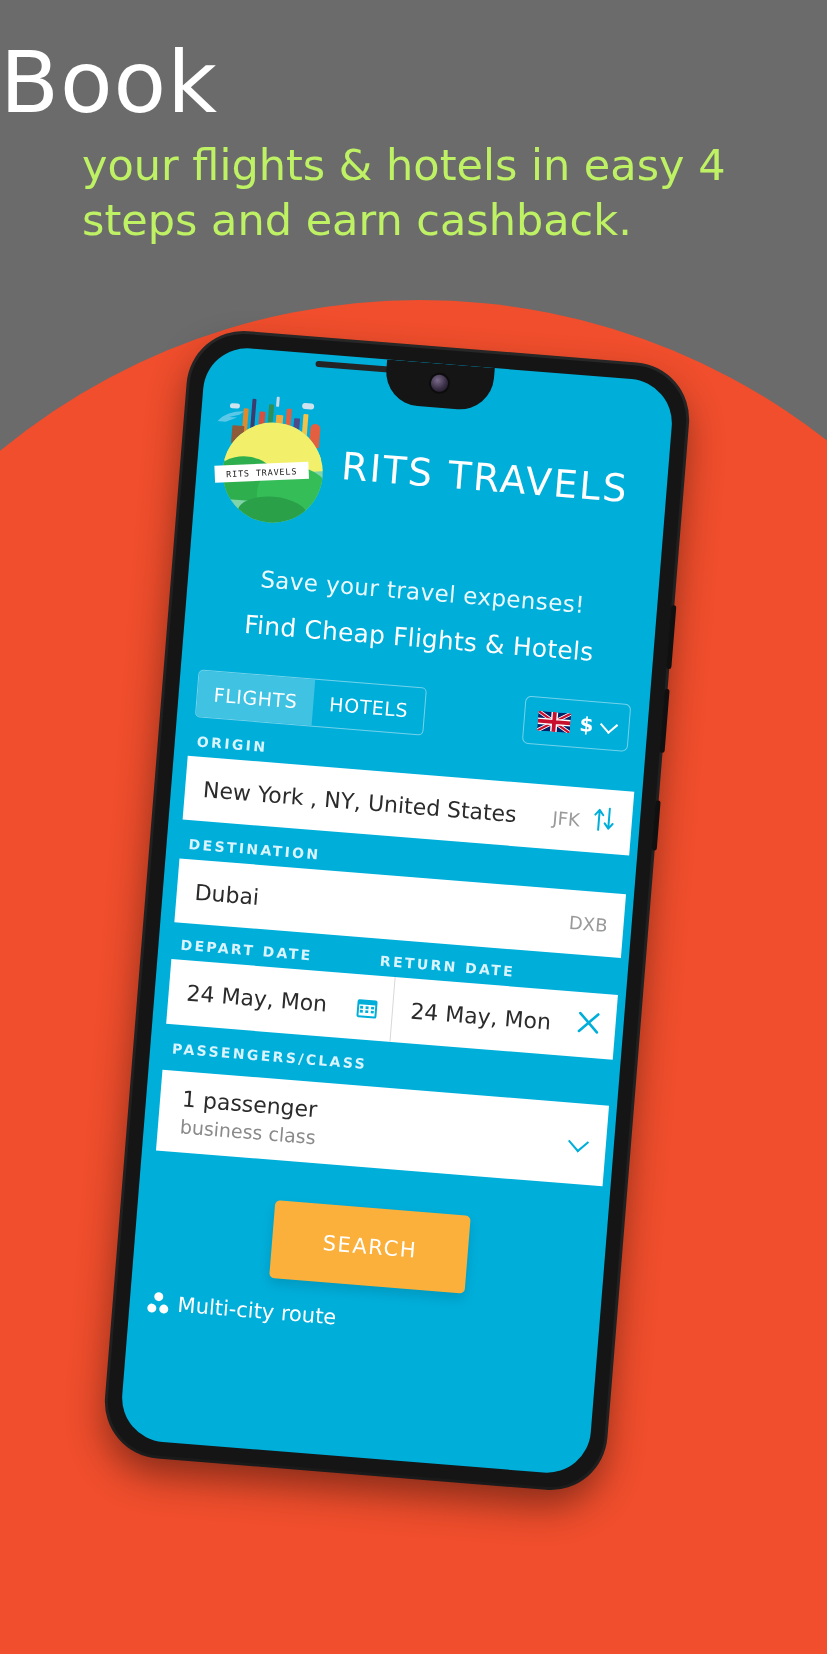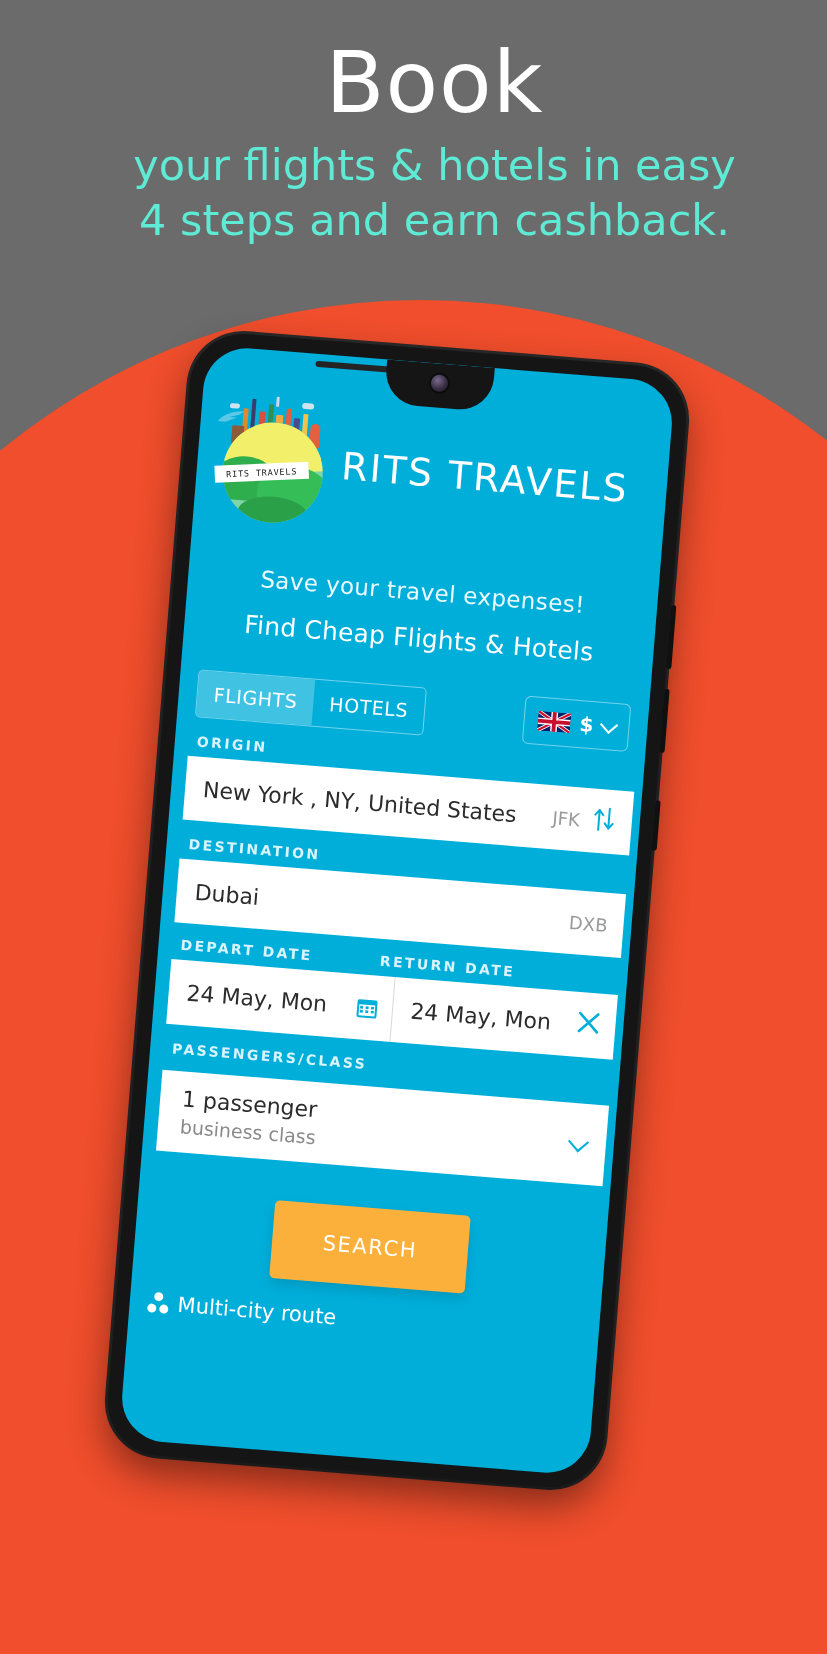--- a/index.html
+++ b/index.html
@@ -10,27 +10,27 @@
   }
   
   #bg-grey{position:absolute;inset:0;background:#6b6b6b;}
   #bg-red-bottom{position:absolute;left:0;right:0;top:860px;height:794px;background:#f04e2c;}
   #bg-red-blob2{
     position:absolute;left:-240px;top:300px;width:1320px;height:1320px;
     background:#f04e2c;border-radius:50%;
   }
 
   
-  #headline-wrap{position:absolute;left:0;right:0;top:40px;text-align:center;z-index:5;margin-left:42px;}
+  #headline-wrap{position:absolute;left:0;right:0;top:40px;text-align:left;z-index:5;}
   #headline-title{
     color:#fff;font-size:86px;line-height:0.98;font-weight:400;letter-spacing:1px;
     font-family:"DejaVu Sans", sans-serif;
   }
   #headline-sub{
-    color:#5eead4;font-size:43px;line-height:1.28;margin-top:14px;font-weight:400;
+    color:#bef264;font-size:43px;line-height:1.28;margin-top:14px;font-weight:400;
     padding:0 82px;font-family:"DejaVu Sans", sans-serif;
   }
 
   
   #phone-wrap{
     position:absolute;left:148px;top:348px;width:498px;height:1125px;
     transform:rotate(4.6deg);transform-origin:50% 50%;z-index:10;
   }
   #phone-body{
     position:absolute;inset:0;background:#151515;border-radius:54px;

